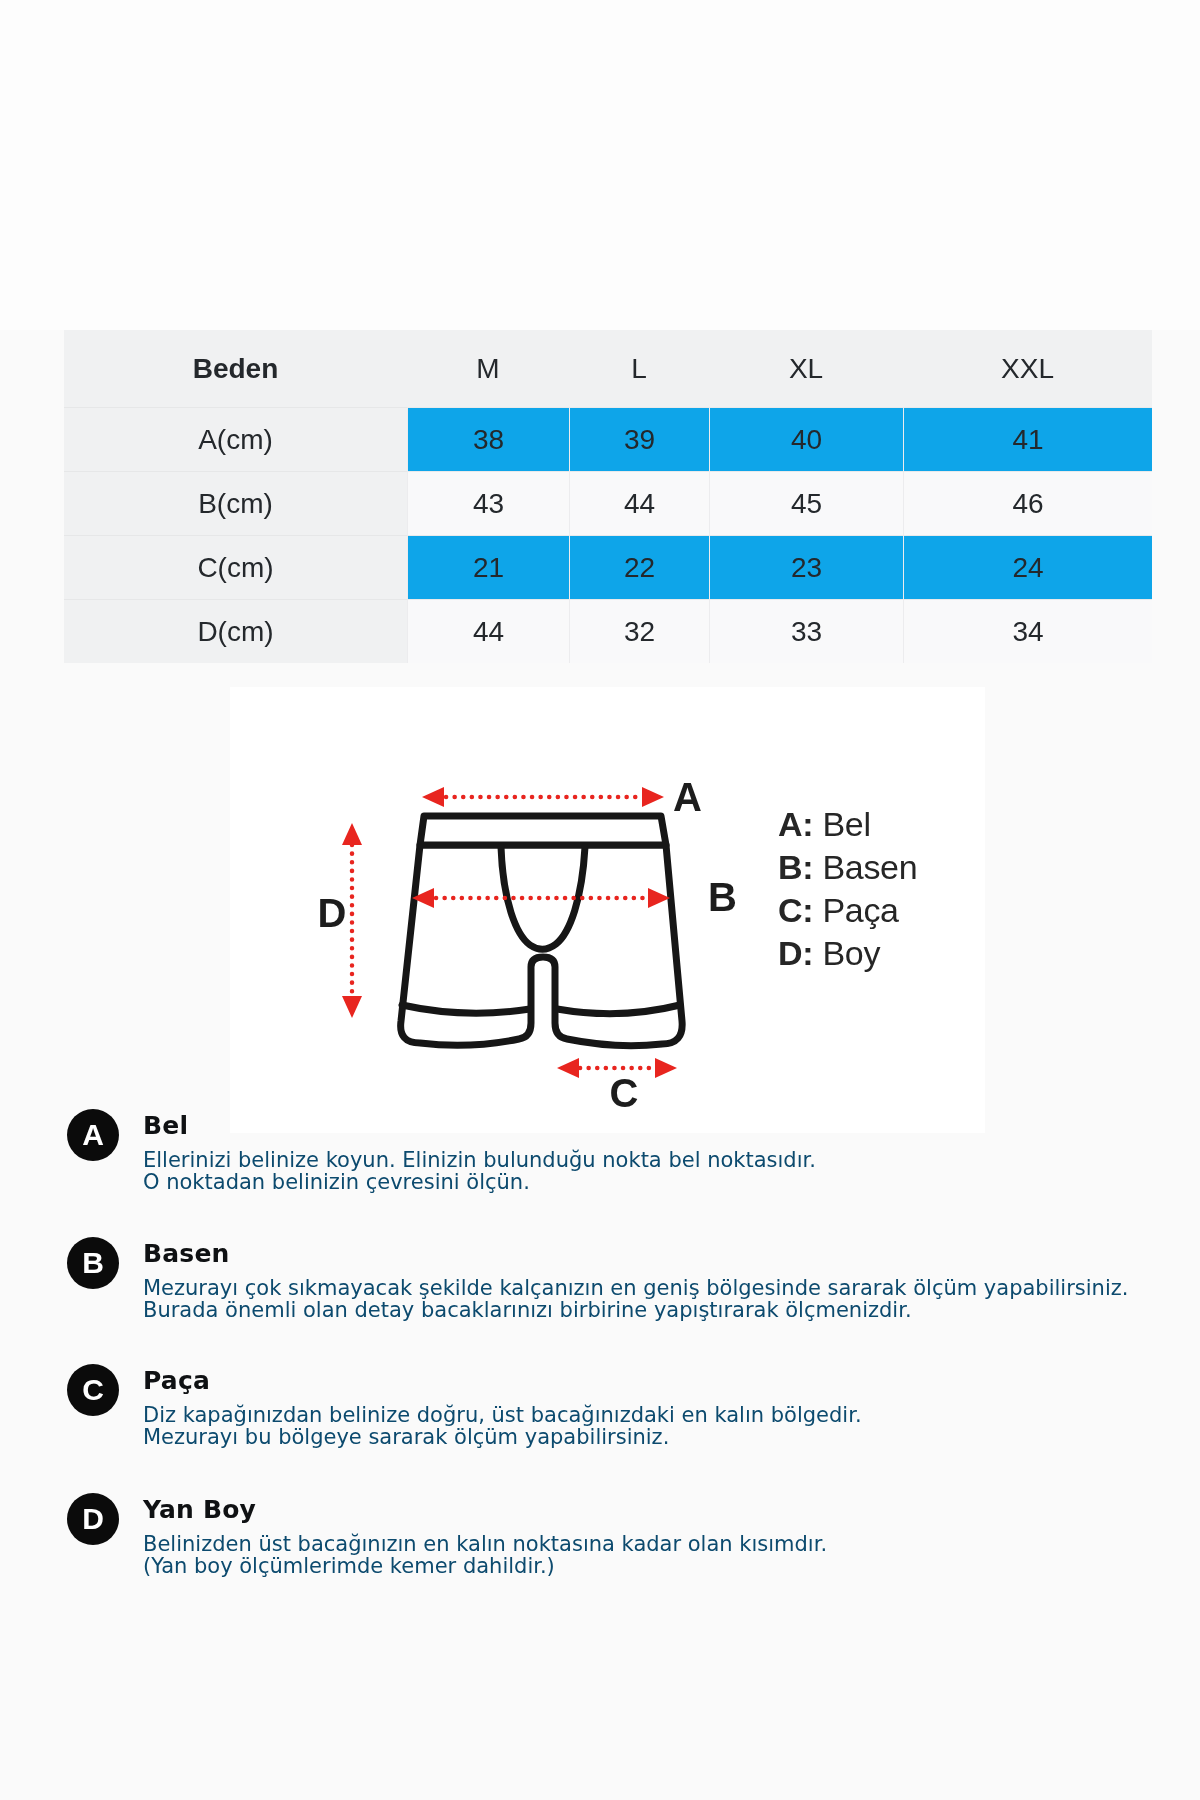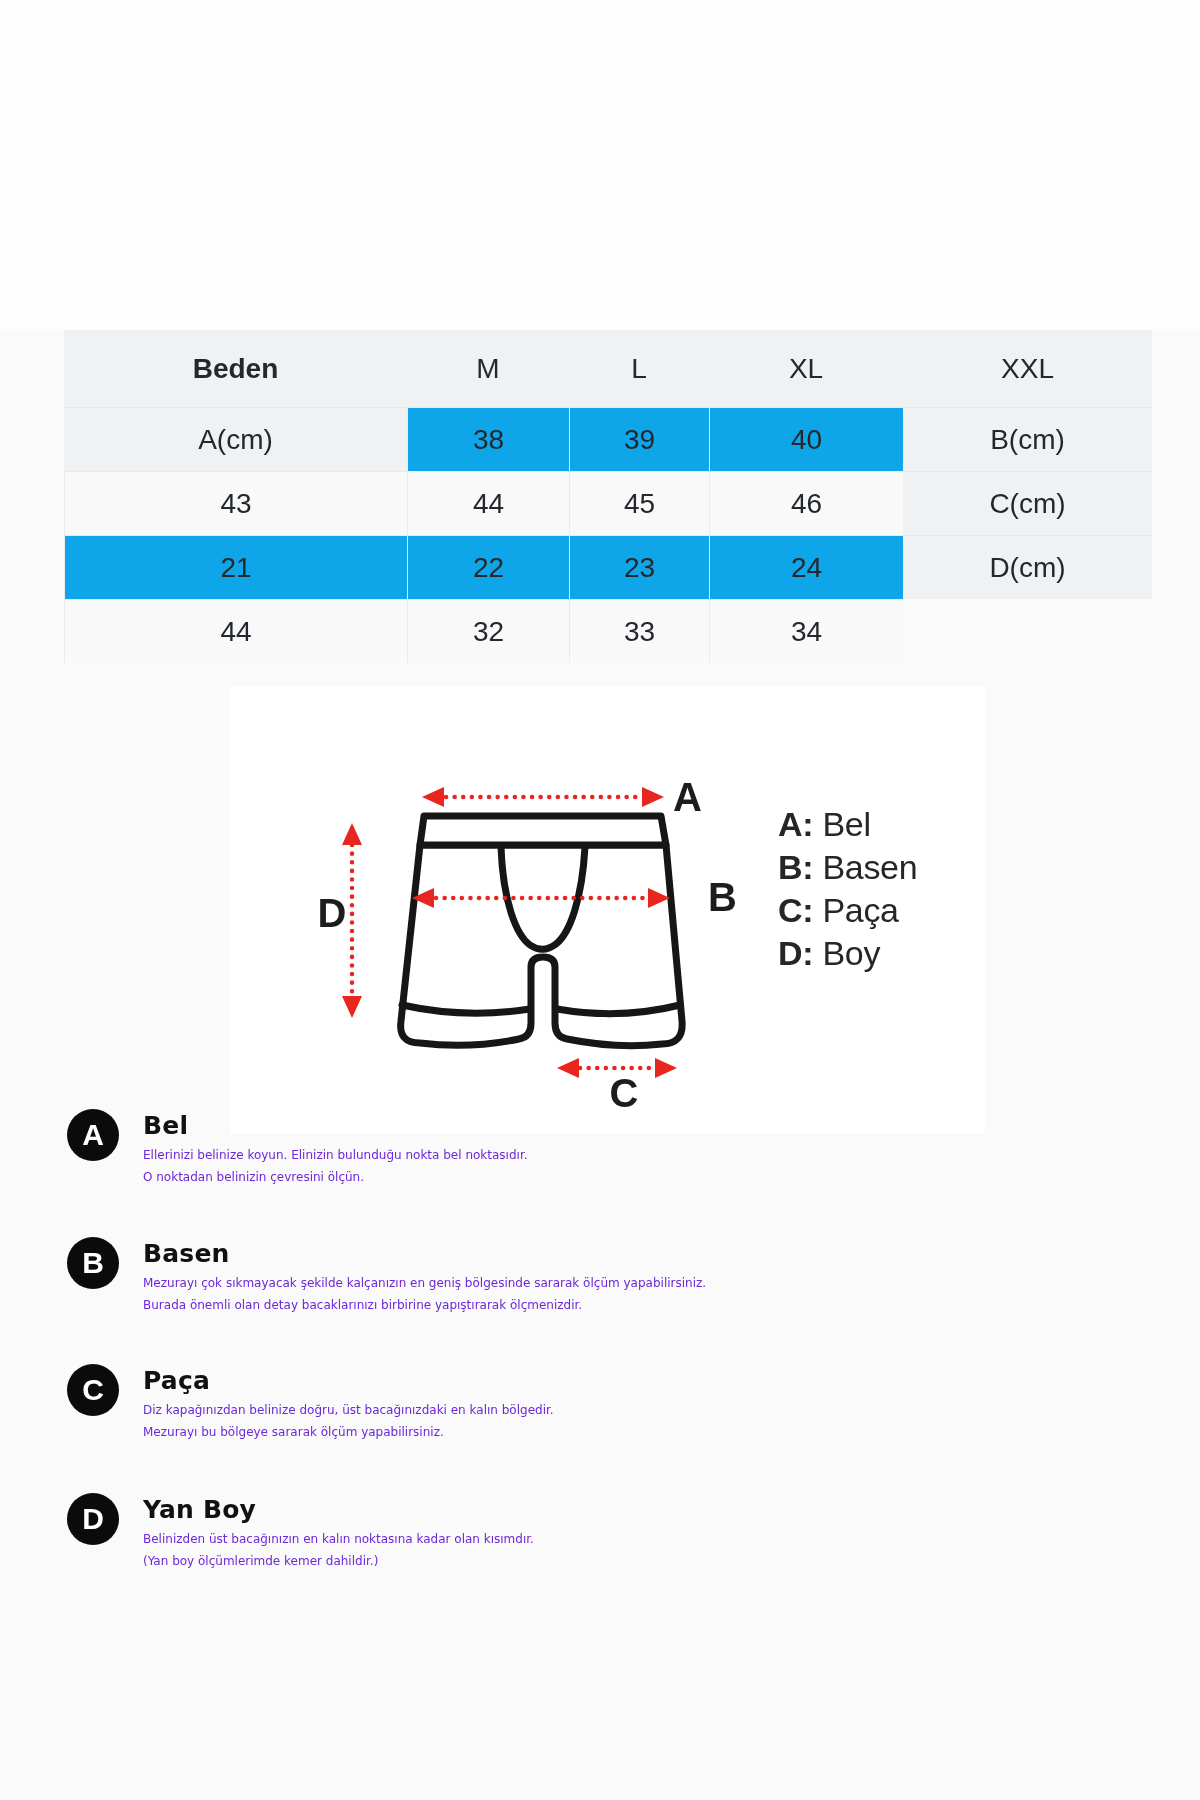--- a/index.html
+++ b/index.html
@@ -27,41 +27,42 @@
   .legend .ll{font-weight:700;}
 
   
   .sec{position:absolute;left:0;width:1200px;height:120px;}
   .sec-a{top:1109px;} .sec-b{top:1237px;} .sec-c{top:1364px;} .sec-d{top:1493px;}
   .badge{position:absolute;left:67px;top:0;width:52px;height:52px;border-radius:50%;
          background:#0b0b0b;color:#ffffff;font-weight:700;font-size:30px;
          display:flex;align-items:center;justify-content:center;}
   .sec-title{position:absolute;left:143px;top:2px;font-size:25px;font-weight:700;color:#0f1113;
              font-family:"DejaVu Sans",sans-serif;letter-spacing:0.2px;}
-  .sec-line{position:absolute;left:143px;font-size:12px;color:#6d28d9;white-space:nowrap;
+  .sec-line{position:absolute;left:143px;font-size:21px;color:#0c4a6e;white-space:nowrap;
             font-family:"DejaVu Sans",sans-serif;}
   .line1{top:39px;} .line2{top:61px;}
 </style>
 </head>
 <body>
 
 <div class="page">
   <div class="topband"></div>
 
   <div class="size-table">
     <div class="cell head beden">Beden</div>
     <div class="cell head">M</div>
     <div class="cell head">L</div>
     <div class="cell head">XL</div>
     <div class="cell head">XXL</div>
 
     <div class="cell rowlabel">A(cm)</div>
     <div class="cell data">38</div>
     <div class="cell data">39</div>
     <div class="cell data">40</div>
+    <div class="cell data">41</div>
 
     <div class="cell rowlabel">B(cm)</div>
     <div class="cell data tint">43</div>
     <div class="cell data tint">44</div>
     <div class="cell data tint">45</div>
     <div class="cell data tint">46</div>
 
     <div class="cell rowlabel">C(cm)</div>
     <div class="cell data">21</div>
     <div class="cell data">22</div>

